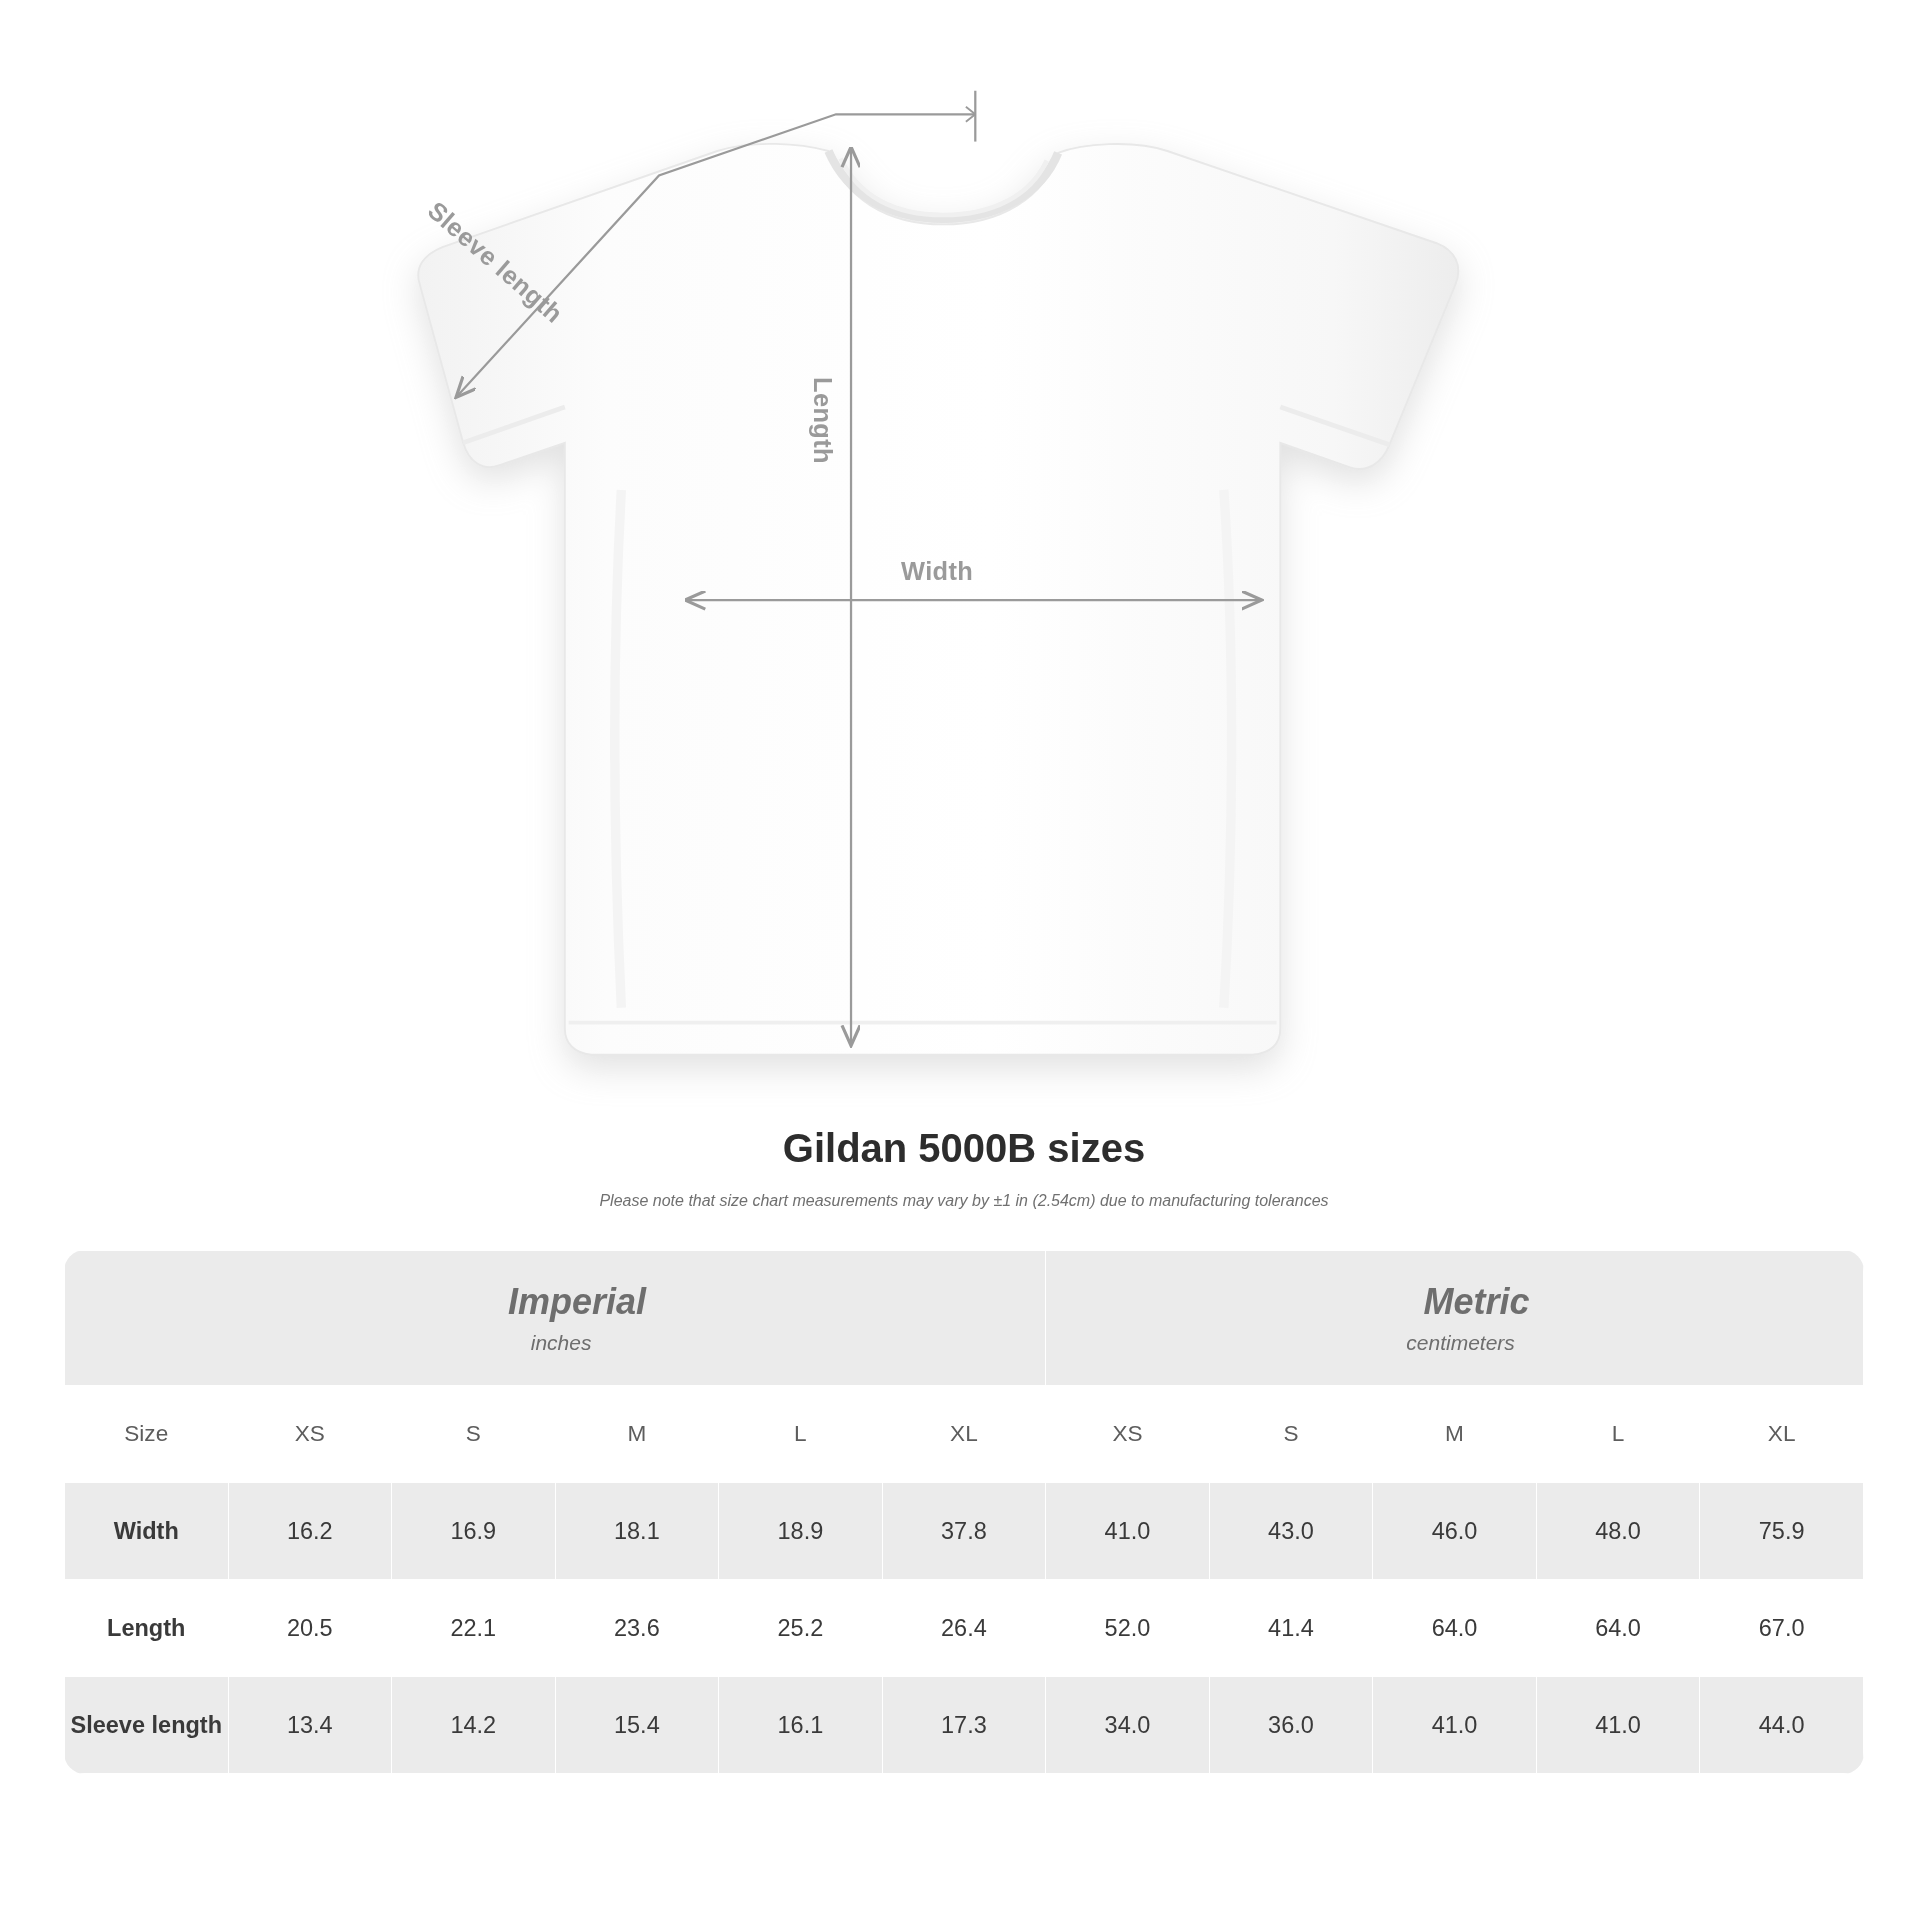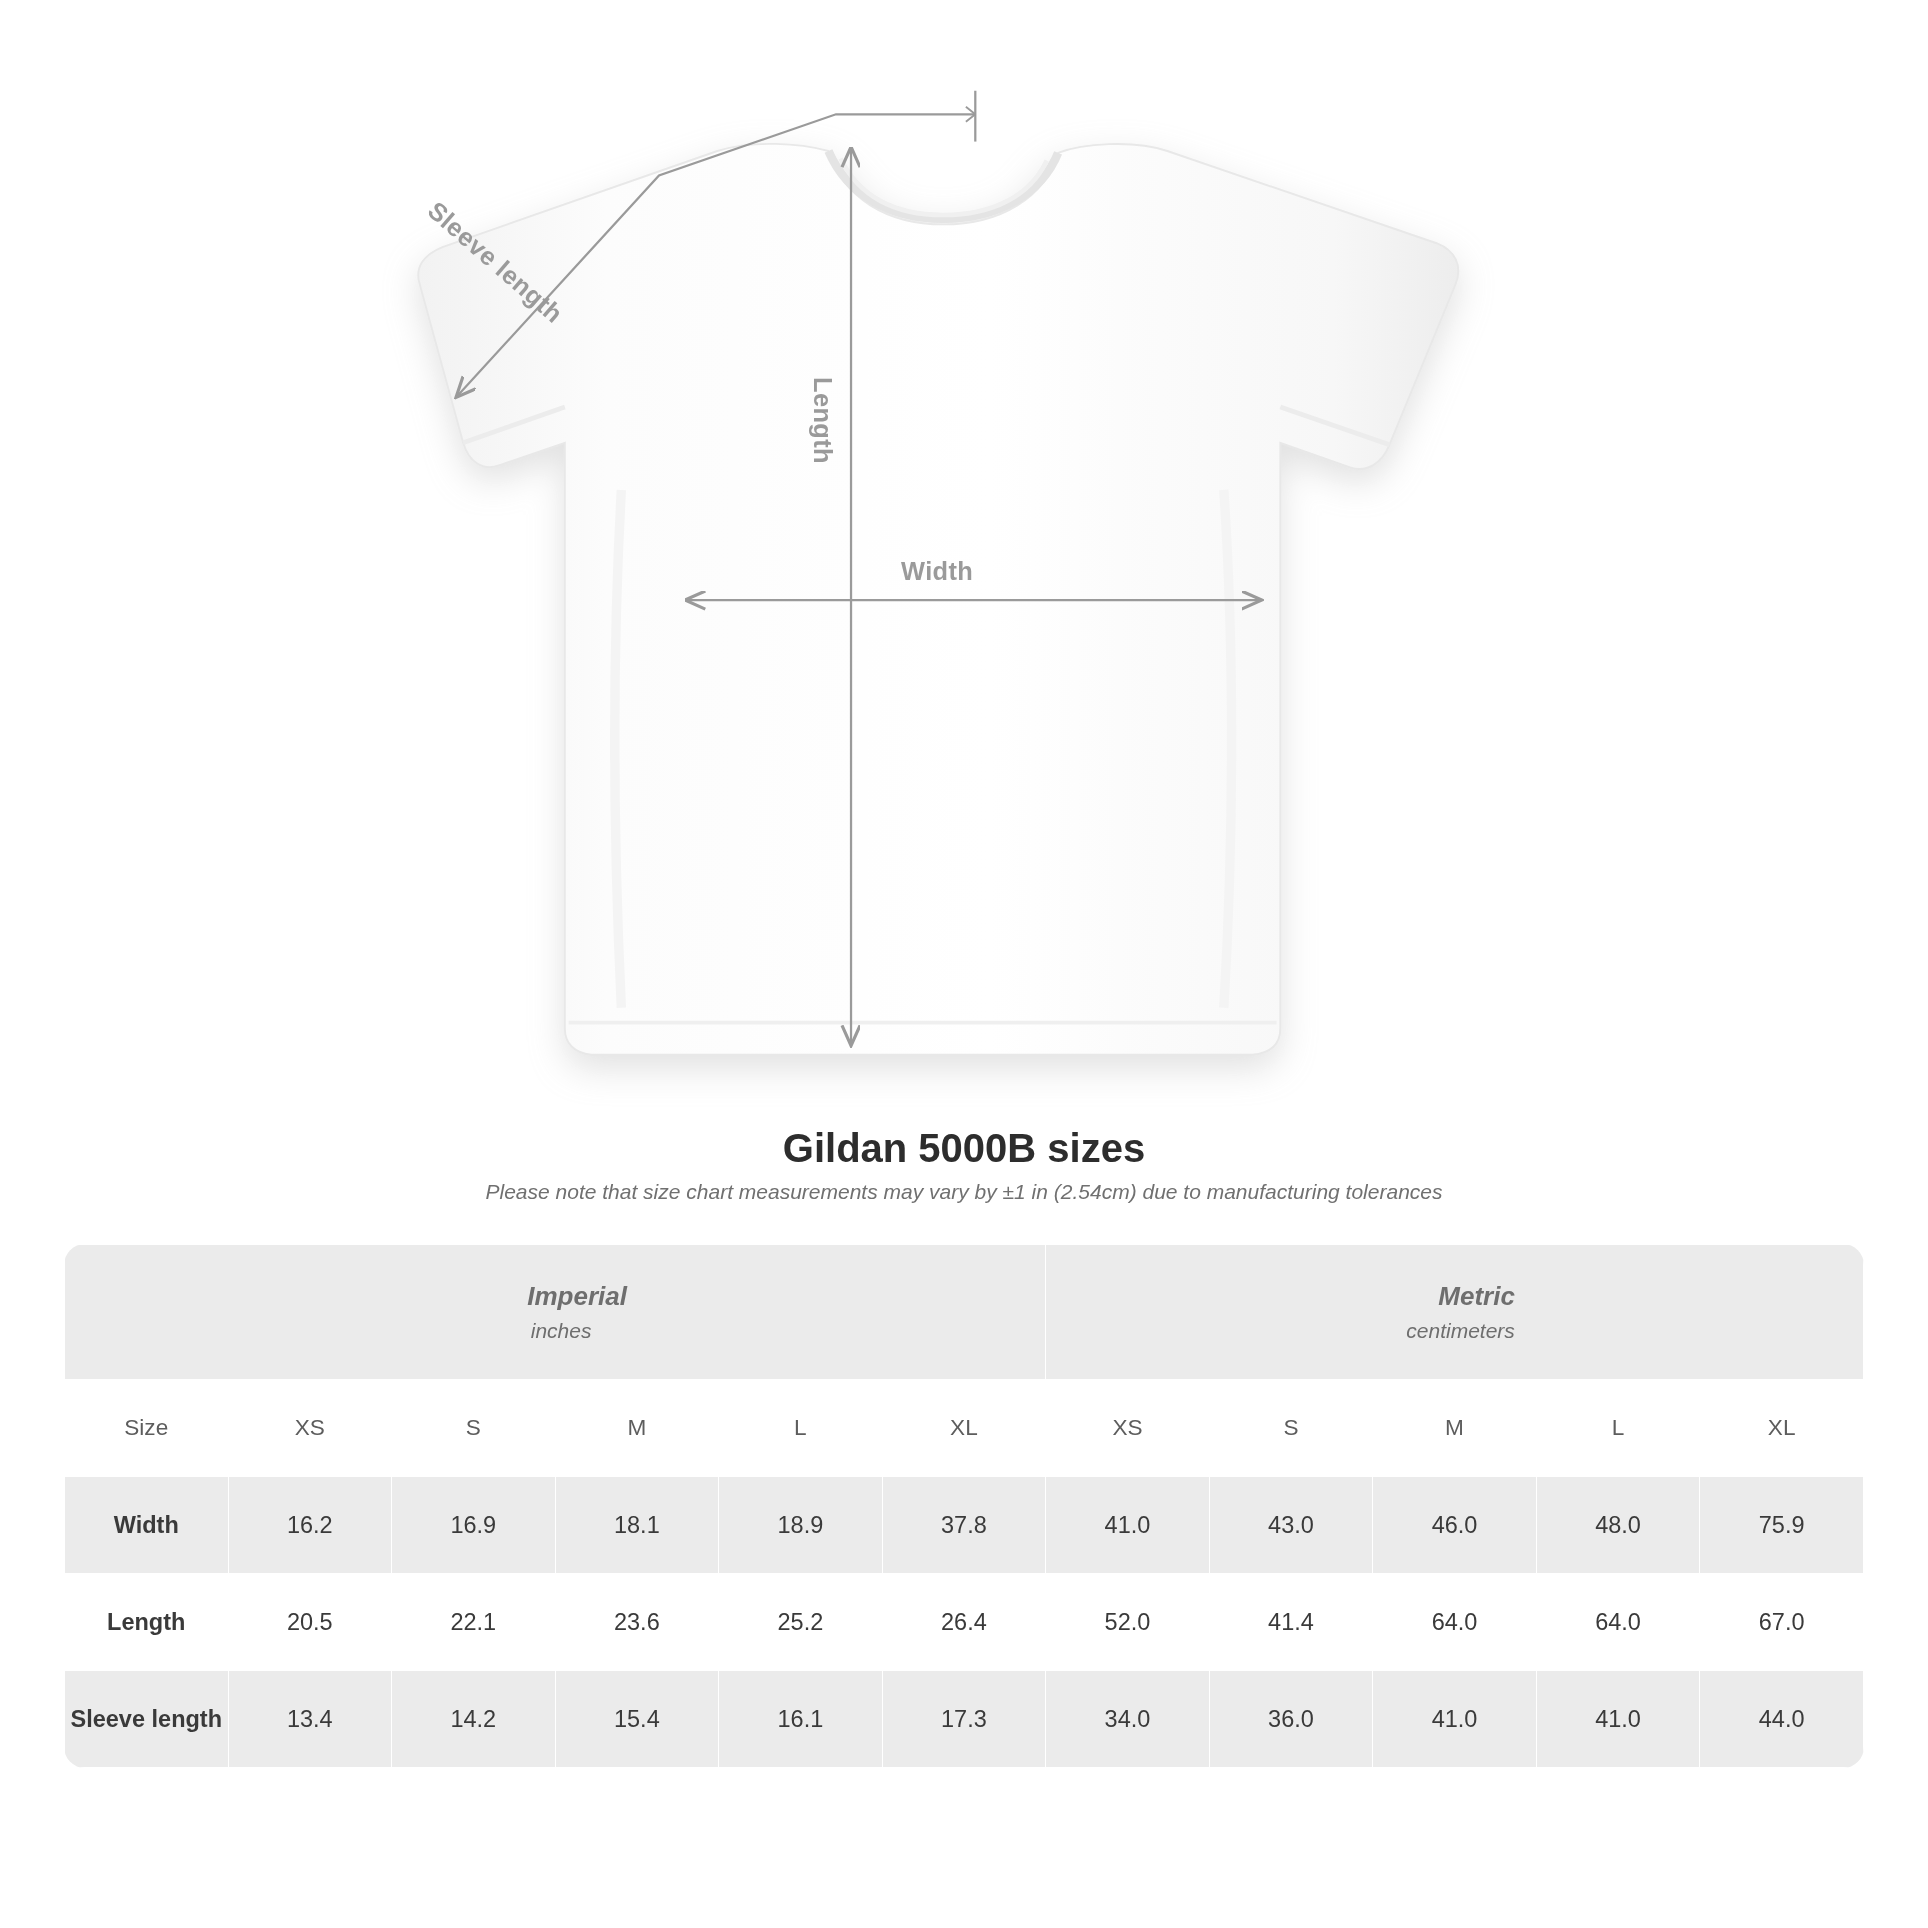--- a/index.html
+++ b/index.html
@@ -62,24 +62,24 @@
   
   .chart-title {
     text-align: center;
     font-size: 40px;
     font-weight: bold;
     color: #2d2d2d;
     margin-top: 5px;
   }
   .chart-note {
     text-align: center;
-    font-size: 21px;
+    font-size: 16px;
     font-style: italic;
     color: #707070;
-    margin-top: 9px;
+    margin-top: 21px;
   }
 
   
   .table-wrap {
     margin: 40px 64px 0 64px;
     border-radius: 21px;
     overflow: hidden;
   }
   table.size-table {
     width: 100%;
@@ -90,21 +90,21 @@
     border: 0.9px solid #ffffff;
   }
   .unit-row td {
     background: #ebebeb;
     height: 132px;
     text-align: center;
     vertical-align: middle;
     border: none;
   }
   .unit-name {
-    font-size: 26px;
+    font-size: 36px;
     font-weight: bold;
     font-style: italic;
     color: #6e6e6e;
     padding-left: 44px;
   }
   .unit-sub {
     font-size: 21px;
     font-style: italic;
     color: #6e6e6e;
     margin-top: 7.5px;

